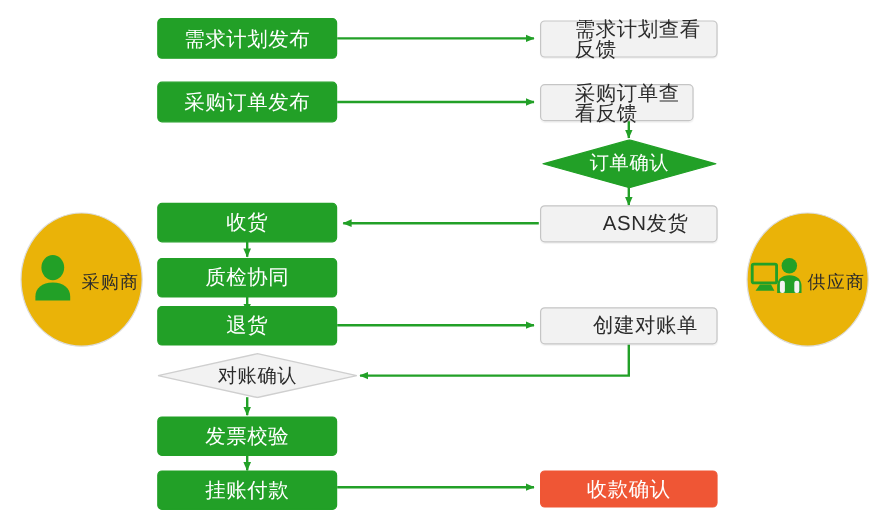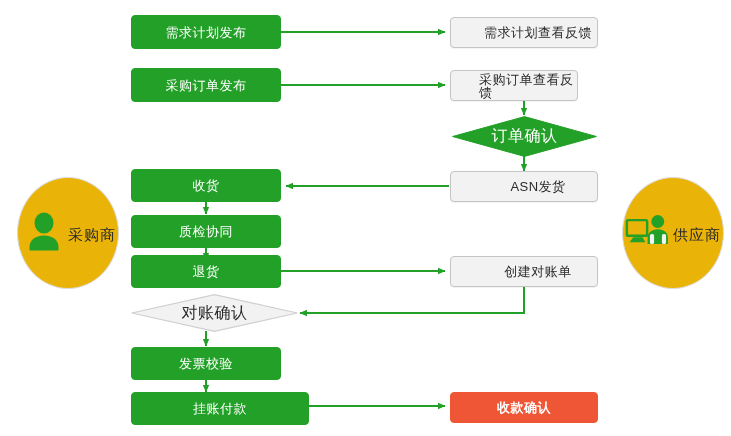--- a/index.html
+++ b/index.html
@@ -26,21 +26,21 @@
     pointer-events: none;
   }
 
   
   .node {
     position: absolute;
     box-sizing: border-box;
     display: flex;
     align-items: center;
     justify-content: center;
-    font-size: 13px;
+    font-size: 17px;
     line-height: 1;
     letter-spacing: 0.5px;
     border-radius: 4px;
     z-index: 3;
   }
   .node.green {
     background: #22a027;
     color: #ffffff;
     border: 1px solid #22a027;
   }
@@ -48,21 +48,20 @@
     background: #f2f2f2;
     color: #2b2b2b;
     border: 1px solid #c5c5c5;
     box-shadow: 0 1px 1px rgba(0,0,0,0.05);
     padding-left: 28px;
   }
   .node.orange {
     background: #ef5635;
     color: #ffffff;
     border: 1px solid #ef5635;
-    font-weight: bold;
   }
 
   
   .diamond {
     position: absolute;
     z-index: 3;
   }
   .diamond .dlabel {
     position: absolute;
     left: 0;
@@ -214,21 +213,21 @@
     <svg width="167" height="38" viewBox="0 0 167 38" style="position:absolute;left:0;top:0;">
       <polygon points="83.5,0.7 166.3,19 83.5,37.3 0.7,19" fill="#f2f2f2" stroke="#cfcfcf" stroke-width="1.2"></polygon>
     </svg>
     <span class="dlabel">对账确认</span>
   </div>
 
   <div class="node green" style="left:131px; top:347px; width:150px; height:33px;">
     <span>发票校验</span>
   </div>
 
-  <div class="node green" style="left:131px; top:392px; width:178px; height:33px;">
+  <div class="node green" style="left:131px; top:392px; width:150px; height:33px;">
     <span>挂账付款</span>
   </div>
 
   <div class="node orange" style="left:450px; top:392px; width:148px; height:31px;">
     <span>收款确认</span>
   </div>
 
 </div>
 
 </body></html>

